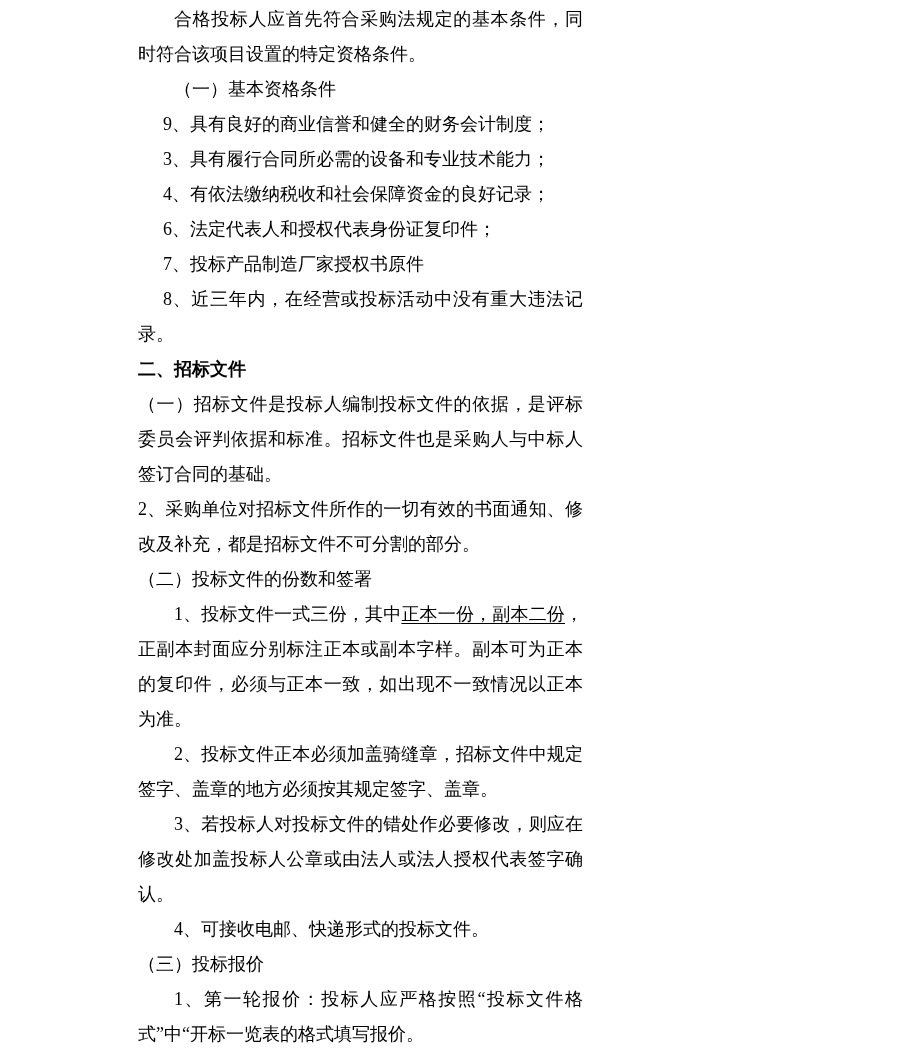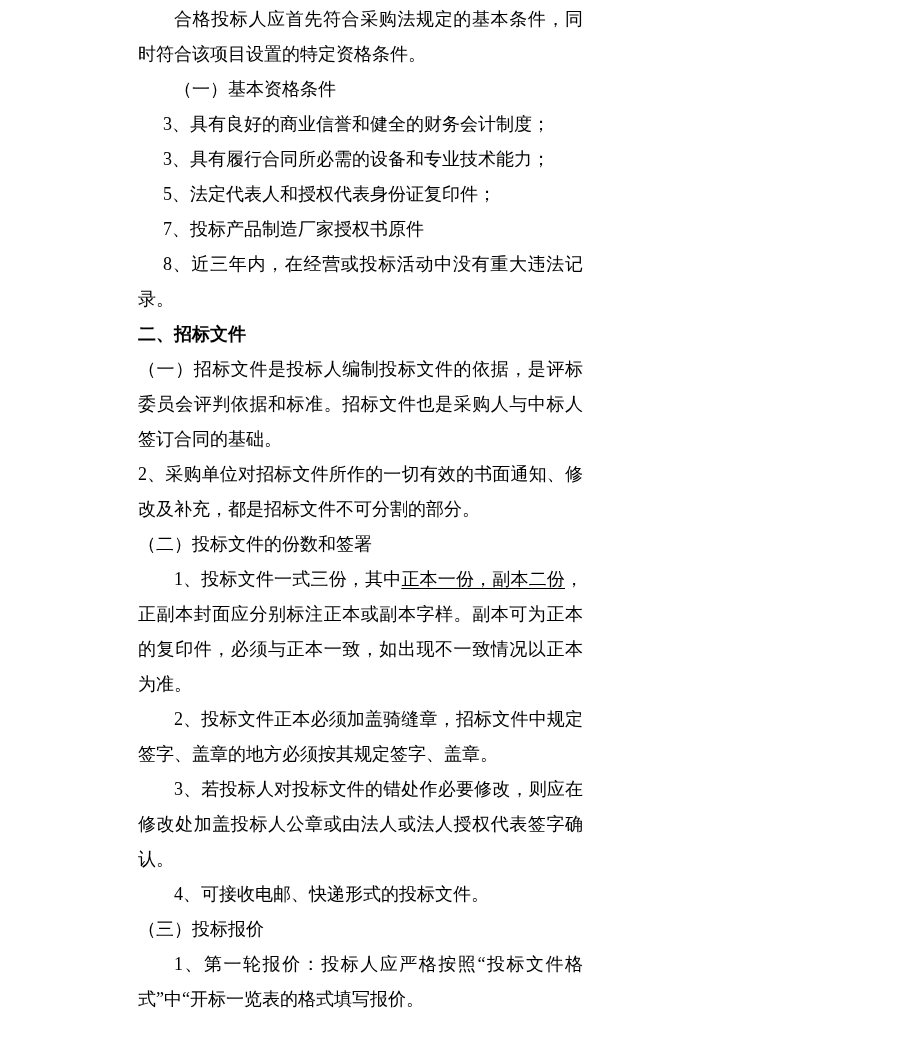--- a/index.html
+++ b/index.html
@@ -38,23 +38,24 @@
     text-underline-offset: 3px;
   }
 </style>
 </head>
 <body>
 
 <div class="page">
   <div class="doc" id="doc-body">
       <p class="indent2"><span>合格投标人应首先符合采购法规定的基本条件，同时符合该项目设置的特定资格条件。</span></p>
       <p class="indent2"><span>（一）基本资格条件</span></p>
-      <p class="list"><span>3、具有良好的商业信誉和健全的财务会计制度；</span></p>
+      <p class="list"><span>9、具有良好的商业信誉和健全的财务会计制度；</span></p>
       <p class="list"><span>3、具有履行合同所必需的设备和专业技术能力；</span></p>
-      <p class="list"><span>5、法定代表人和授权代表身份证复印件；</span></p>
+      <p class="list"><span>4、有依法缴纳税收和社会保障资金的良好记录；</span></p>
+      <p class="list"><span>6、法定代表人和授权代表身份证复印件；</span></p>
       <p class="list"><span>7、投标产品制造厂家授权书原件</span></p>
       <p class="list"><span>8、近三年内，在经营或投标活动中没有重大违法记录。</span></p>
       <p class="flush bold"><span>二、招标文件</span></p>
       <p class="flush"><span>（一）招标文件是投标人编制投标文件的依据，是评标委员会评判依据和标准。招标文件也是采购人与中标人签订合同的基础。</span></p>
       <p class="flush"><span>2、采购单位对招标文件所作的一切有效的书面通知、修改及补充，都是招标文件不可分割的部分。</span></p>
       <p class="flush"><span>（二）投标文件的份数和签署</span></p>
       <p class="indent2"><span>1、投标文件一式三份，其中</span><span class="u">正本一份，副本二份</span><span>，正副本封面应分别标注正本或副本字样。副本可为正本的复印件，必须与正本一致，如出现不一致情况以正本为准。</span></p>
       <p class="indent2"><span>2、投标文件正本必须加盖骑缝章，招标文件中规定签字、盖章的地方必须按其规定签字、盖章。</span></p>
       <p class="indent2"><span>3、若投标人对投标文件的错处作必要修改，则应在修改处加盖投标人公章或由法人或法人授权代表签字确认。</span></p>
       <p class="indent2"><span>4、可接收电邮、快递形式的投标文件。</span></p>

